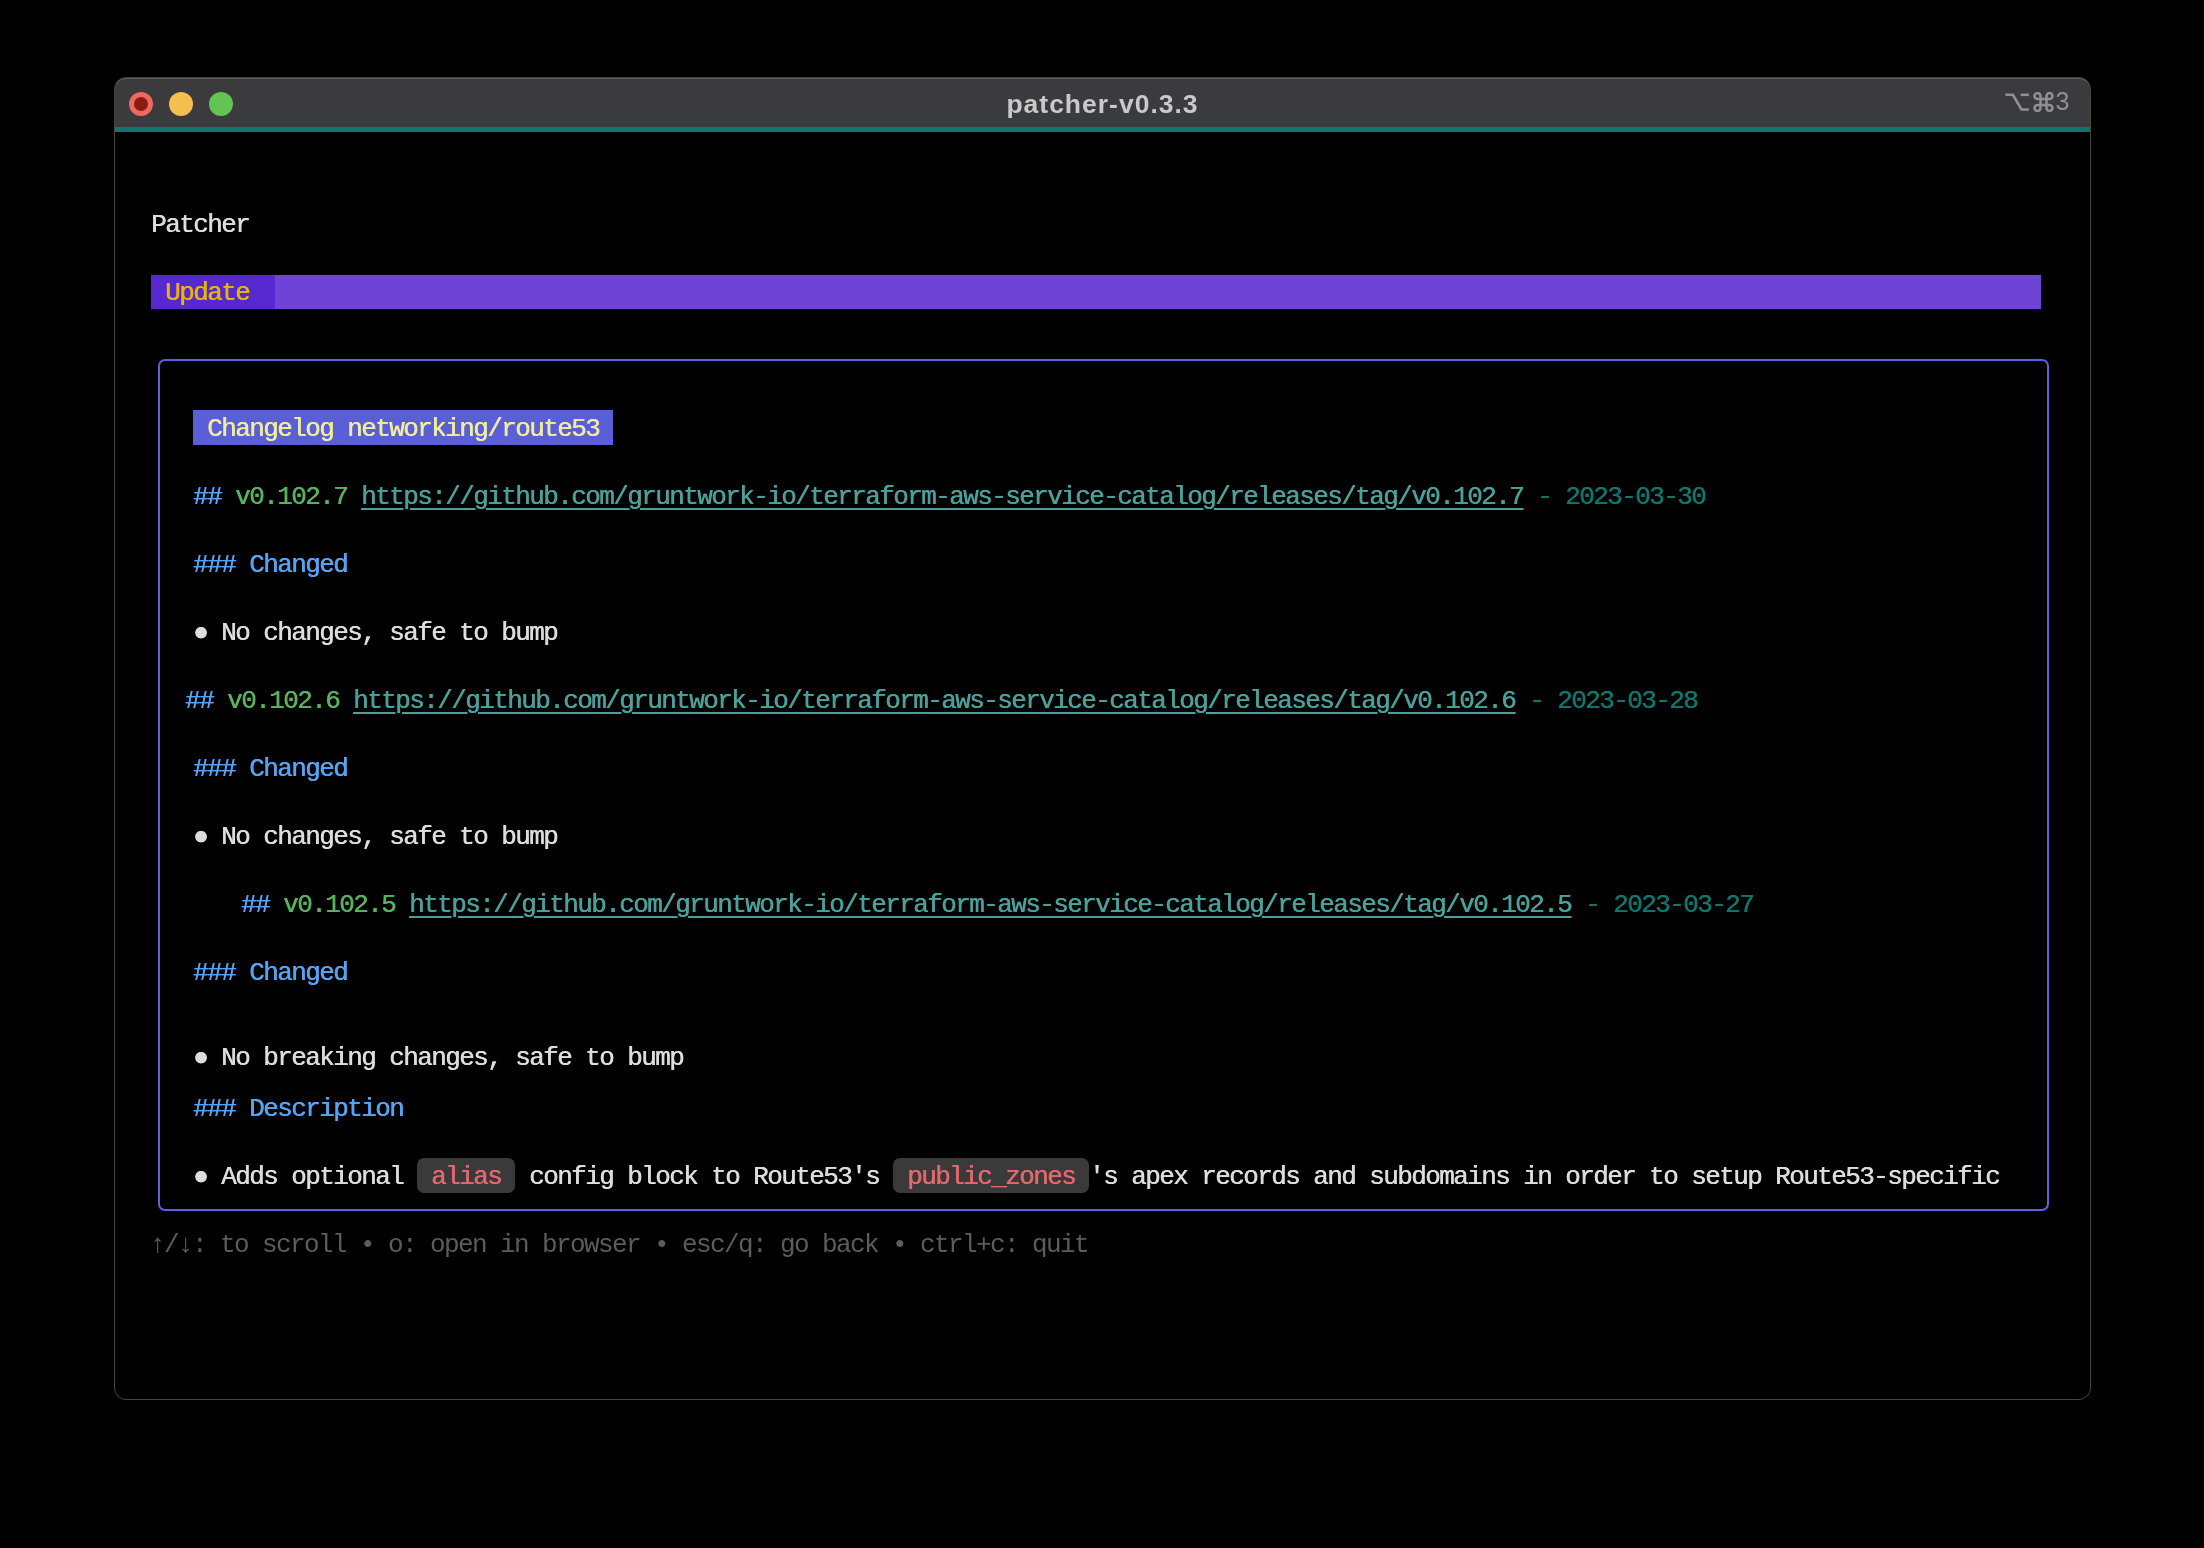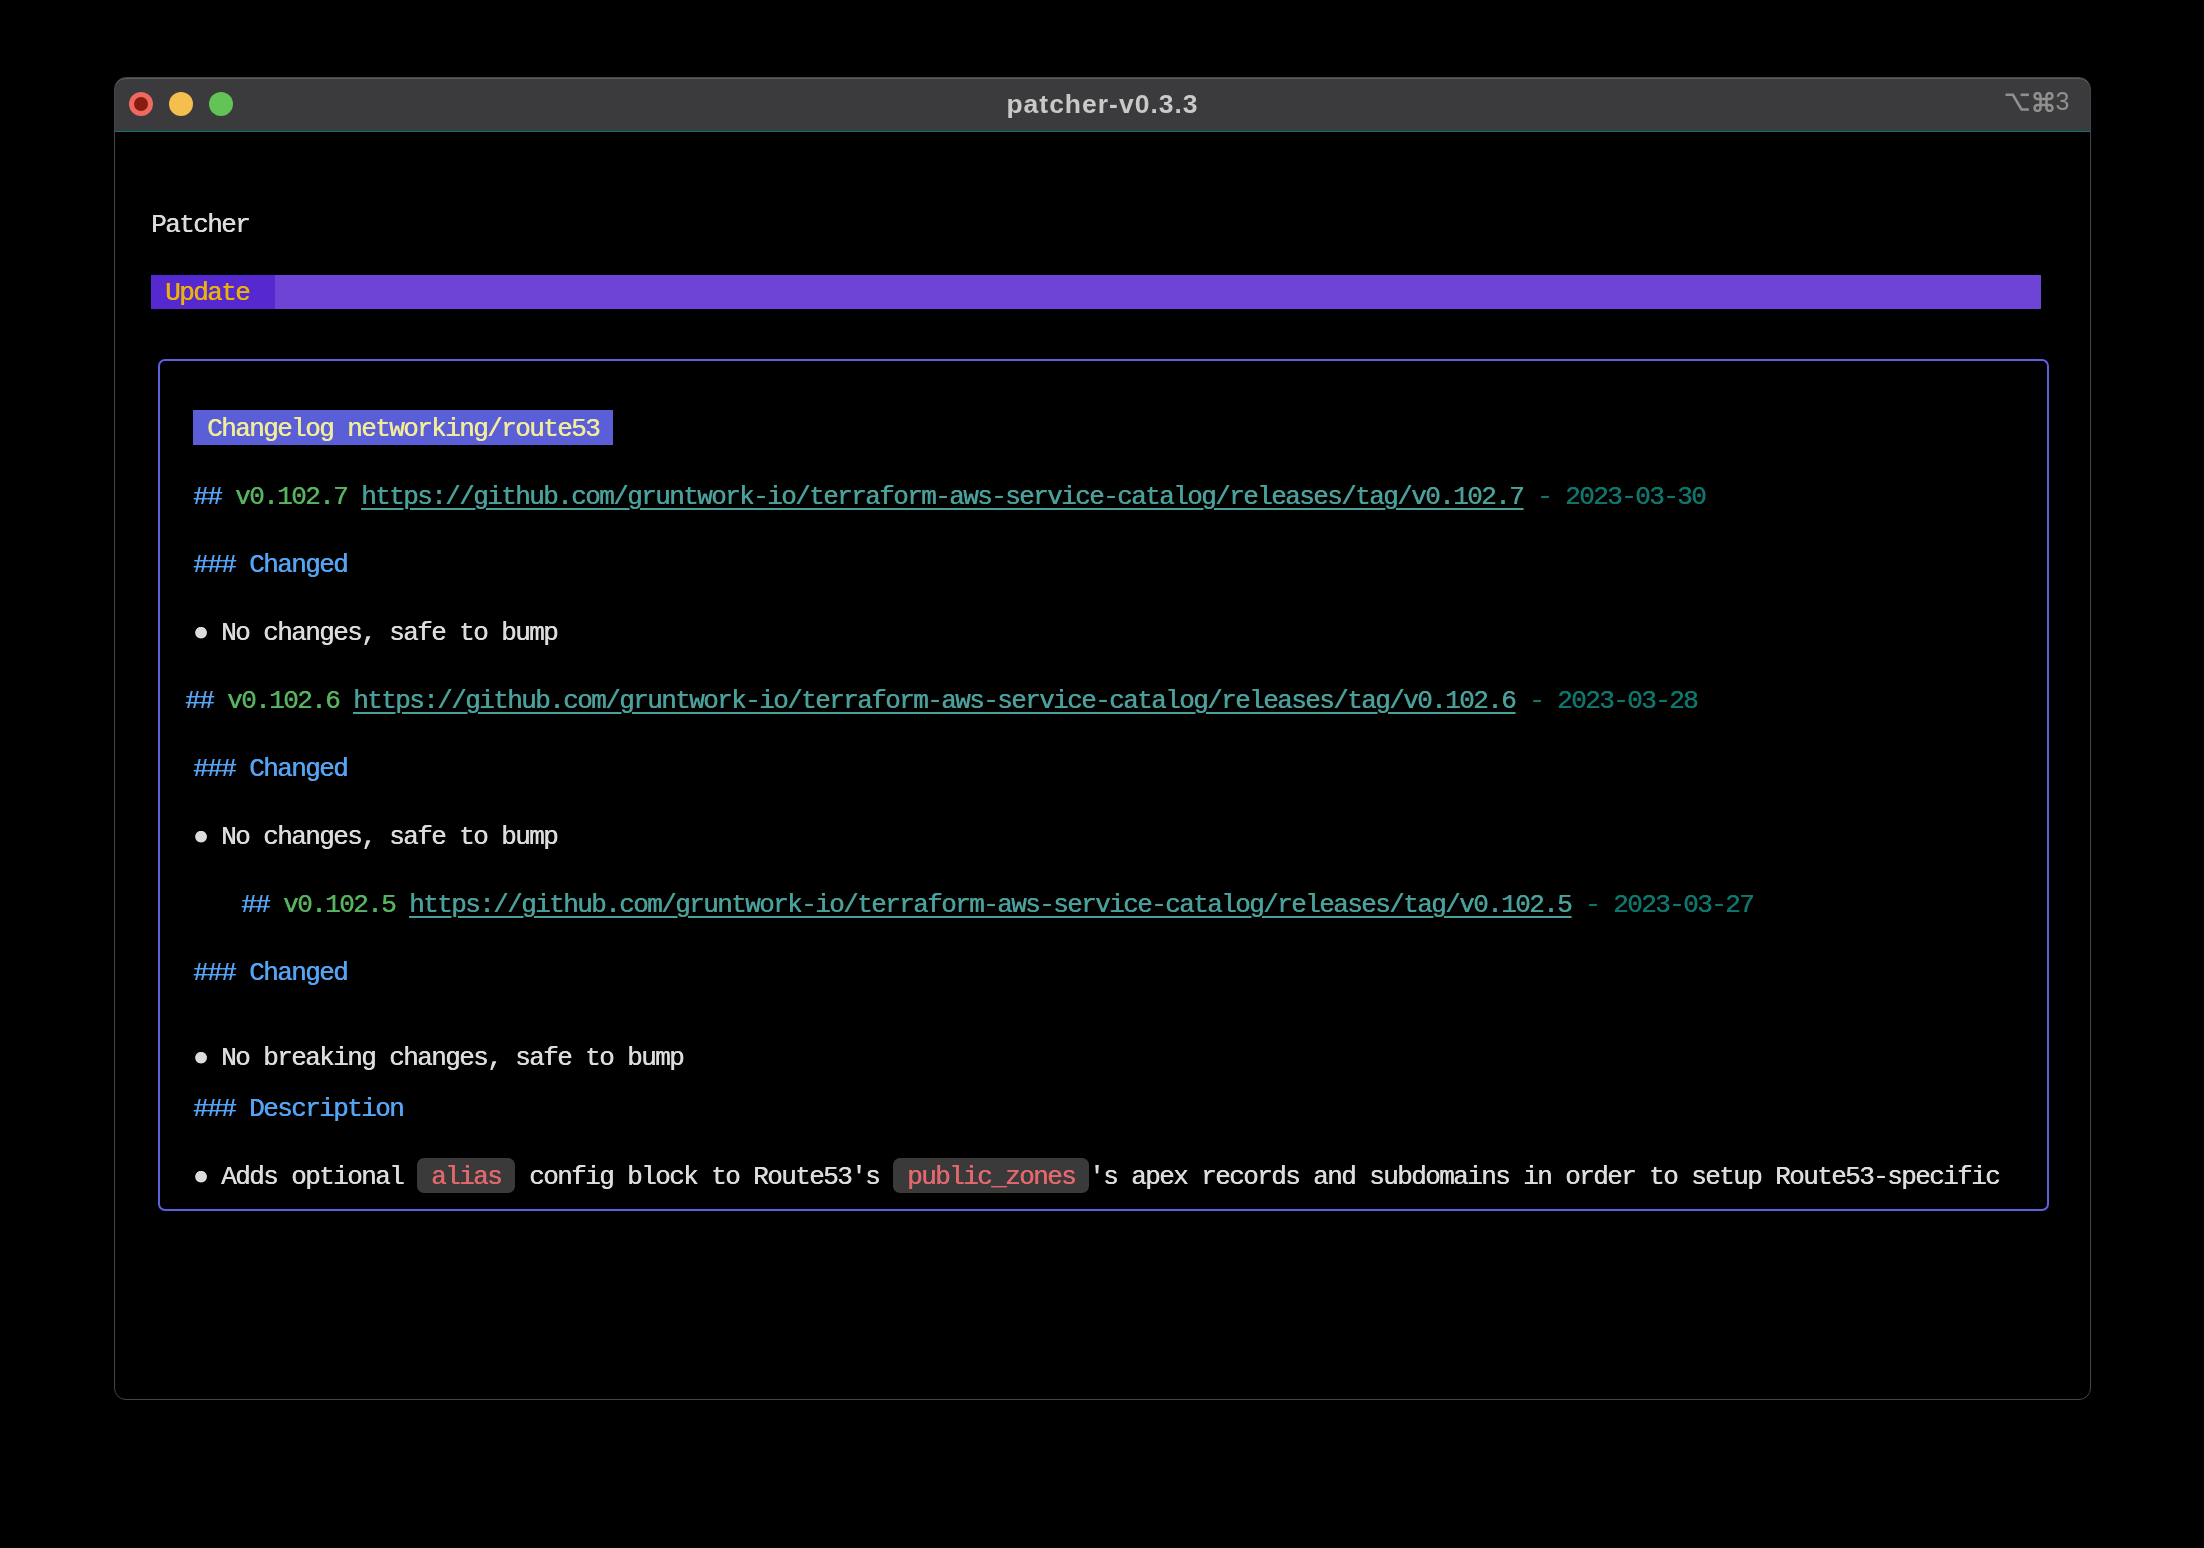--- a/index.html
+++ b/index.html
@@ -6,21 +6,21 @@
   html,body { width:2204px; height:1548px; background:#000; overflow:hidden; }
   body { position:relative; font-family:"Liberation Mono", monospace; }
   .win {
     position:absolute; left:114px; top:77px; width:1977px; height:1323px;
     border-radius:12px; background:#000;
     border:1.5px solid #454545;
   }
   .titlebar {
     position:absolute; left:0; top:0; width:100%; height:54px;
     background:#3b3b3d; border-radius:10.5px 10.5px 0 0;
-    border-bottom:1px solid #0f766e;
+    border-bottom:5px solid #0f766e;
     box-shadow: inset 0 1px 0 #5d5d5e;
   }
   .dot { position:absolute; top:14px; width:24px; height:24px; border-radius:50%; }
   .dot.r { left:13.5px; background:#ee6a5f; }
   .dot.y { left:53.5px; background:#f5bf4f; }
   .dot.g { left:93.5px; background:#61c455; }
   .dot.r::after { content:""; position:absolute; left:5px; top:5px; width:14px; height:14px; border-radius:50%; background:#881c10; }
   .title {
     position:absolute; top:0; left:0; width:100%; height:54px; line-height:54px;
     text-align:center; font-family:"Liberation Sans", sans-serif; font-weight:bold; line-height:52px;
@@ -75,13 +75,14 @@
     <div class="row mono" style="left:78px; top:469px;"><span class="blu">### Changed</span></div>
     <div class="row mono" style="left:78px; top:537px;"><span class="wh">● No changes, safe to bump</span></div>
     <div class="row mono" style="left:70px; top:605px;"><span class="blu">## </span><span class="grn">v0.102.6</span><span class="wh"> </span><span class="tea">https://github.com/gruntwork-io/terraform-aws-service-catalog/releases/tag/v0.102.6</span><span class="dat"> - 2023-03-28</span></div>
     <div class="row mono" style="left:78px; top:673px;"><span class="blu">### Changed</span></div>
     <div class="row mono" style="left:78px; top:741px;"><span class="wh">● No changes, safe to bump</span></div>
     <div class="row mono" style="left:78px; top:809px;margin-left:48px;"><span class="blu">## </span><span class="grn">v0.102.5</span><span class="wh"> </span><span class="tea">https://github.com/gruntwork-io/terraform-aws-service-catalog/releases/tag/v0.102.5</span><span class="dat"> - 2023-03-27</span></div>
     <div class="row mono" style="left:78px; top:877px;"><span class="blu">### Changed</span></div>
     <div class="row mono" style="left:78px; top:962px;"><span class="wh">● No breaking changes, safe to bump</span></div>
     <div class="row mono" style="left:78px; top:1013px;"><span class="blu">### Description</span></div>
     <div class="row mono" style="left:78px; top:1081px;"><span class="wh">● Adds optional </span><span class="cod"> alias </span><span class="wh"> config block to Route53's </span><span class="cod"> public_zones </span><span class="wh">'s apex records and subdomains in order to setup Route53-specific</span></div>
+    <div class="row mono dim" style="left:35px; top:1149px;">↑/↓: to scroll • o: open in browser • esc/q: go back • ctrl+c: quit</div>
   </div>
 
 </body></html>

